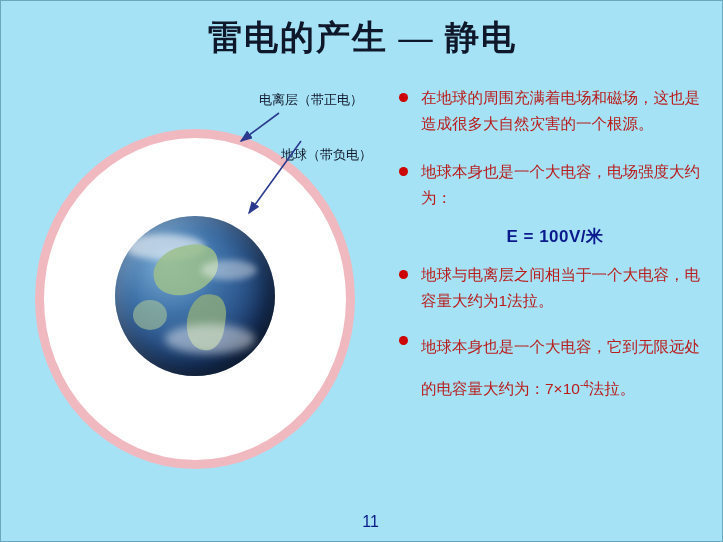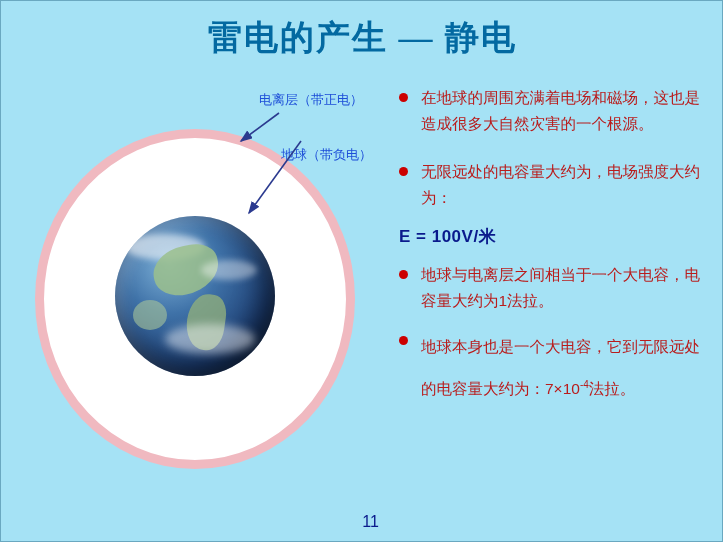--- a/index.html
+++ b/index.html
@@ -23,21 +23,21 @@
   }
   .title {
     position: absolute;
     top: 14px;
     left: 0;
     width: 723px;
     text-align: center;
     font-family: "Liberation Serif", serif;
     font-weight: bold;
     font-size: 34px;
-    color: #0369a1;
+    color: #0f172a;
     letter-spacing: 2px;
     white-space: nowrap;
   }
   
   .diagram {
     position: absolute;
     left: 22px;
     top: 120px;
     width: 350px;
     height: 360px;
@@ -113,21 +113,21 @@
     left: 86px; top: 44px;
     width: 56px; height: 20px;
     background: rgba(255,255,255,.4);
     border-radius: 50%;
     filter: blur(3px);
   }
   .label {
     position: absolute;
     font-family: "Liberation Sans", sans-serif;
     font-size: 13px;
-    color: #1d4ed8;
+    color: #0f172a;
     white-space: nowrap;
   }
   .label-ion { left: 258px; top: 90px; }
   .label-earth { left: 280px; top: 117px; margin-top: 28px; }
   .arrow-svg {
     position: absolute;
     left: 0; top: 0;
     width: 723px; height: 542px;
     pointer-events: none;
   }
@@ -152,21 +152,21 @@
     width: 9px;
     height: 9px;
     border-radius: 50%;
     background: #cc0000;
   }
   .bullet .txt {
     display: block;
     padding-left: 22px;
   }
   .formula {
-    text-align: left;
+    text-align: center;
     font-weight: bold;
     color: #0a1a8c;
     font-size: 17px;
     margin: 6px 0 14px 0;
     letter-spacing: .5px;
   }
   .b2 { margin-top: 22px; }
   .b4 { line-height: 38px; }
   sup { font-size: 10px; vertical-align: super; }
   .page-num {
@@ -214,21 +214,21 @@
 
   <div class="bullets">
 
     <div class="bullet b1">
       <span class="dot"></span>
       <span class="txt">在地球的周围充满着电场和磁场，这也是造成很多大自然灾害的一个根源。</span>
     </div>
 
     <div class="bullet b2">
       <span class="dot"></span>
-      <span class="txt">无限远处的电容量大约为，电场强度大约为：</span>
+      <span class="txt">地球本身也是一个大电容，电场强度大约为：</span>
     </div>
 
     <div class="formula">E = 100V/米</div>
 
     <div class="bullet b3">
       <span class="dot"></span>
       <span class="txt">地球与电离层之间相当于一个大电容，电容量大约为1法拉。</span>
     </div>
 
     <div class="bullet b4">

